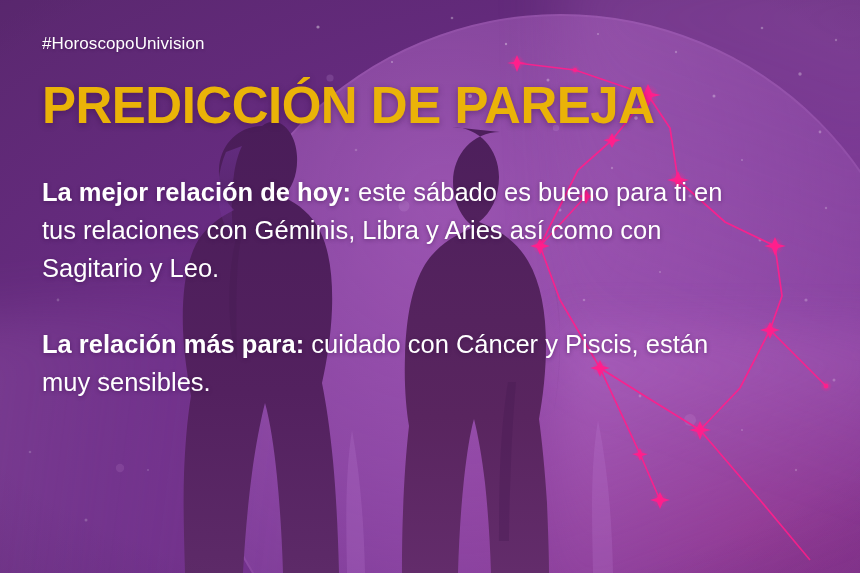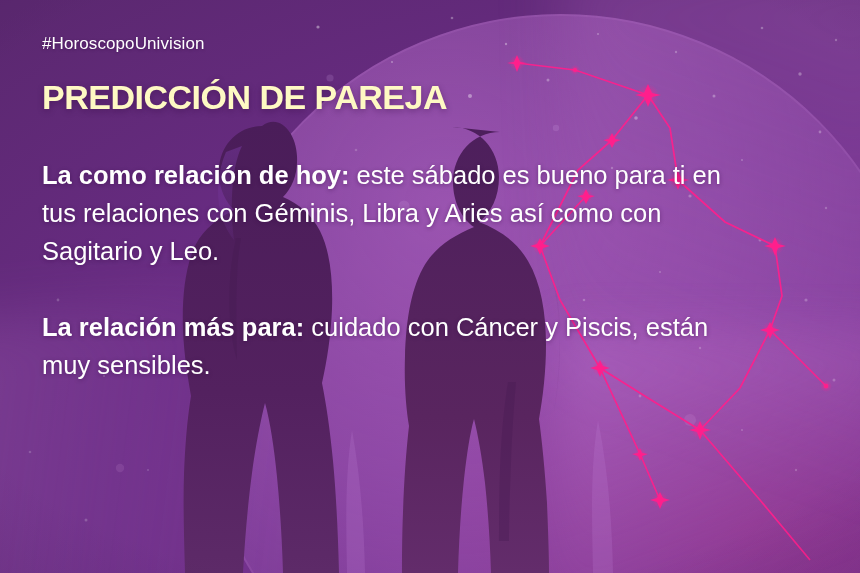--- a/index.html
+++ b/index.html
@@ -81,23 +81,23 @@
   #hashtag{
     color:#ffffff;
     font-size:17px;
     letter-spacing:.1px;
     font-weight:400;
     margin:4px 0 0 0;
     text-shadow:0 1px 3px rgba(50,8,66,.45);
   }
 
   #title{
-    color:#fef9c3;
+    color:#eab308;
     font-family:"Liberation Sans Narrow","Liberation Sans",sans-serif;
-    font-size:34px;
+    font-size:51px;
     font-weight:700;
     letter-spacing:-0.5px;
     margin:26px 0 0 0;
     line-height:1;
     transform:scaleX(1.0);
     transform-origin:left center;
     text-shadow:0 2px 6px rgba(50,8,66,.40);
   }
 
   #body{
@@ -367,21 +367,21 @@
   <div class="layer" id="vignette"></div>
 
   <div id="content">
 
     <div id="hashtag">#HoroscopoUnivision</div>
 
     <h1 id="title">PREDICCIÓN DE PAREJA</h1>
 
     <div id="body">
       <p>
-        <b>La como relación de hoy:</b><span> este sábado es bueno para ti en tus relaciones con Géminis, Libra y Aries así como con Sagitario y Leo.</span>
+        <b>La mejor relación de hoy:</b><span> este sábado es bueno para ti en tus relaciones con Géminis, Libra y Aries así como con Sagitario y Leo.</span>
       </p>
       <div class="gap"></div>
       <p>
         <b>La relación más para:</b><span> cuidado con Cáncer y Piscis, están muy sensibles.</span>
       </p>
     </div>
 
   </div>
 </div>
 

